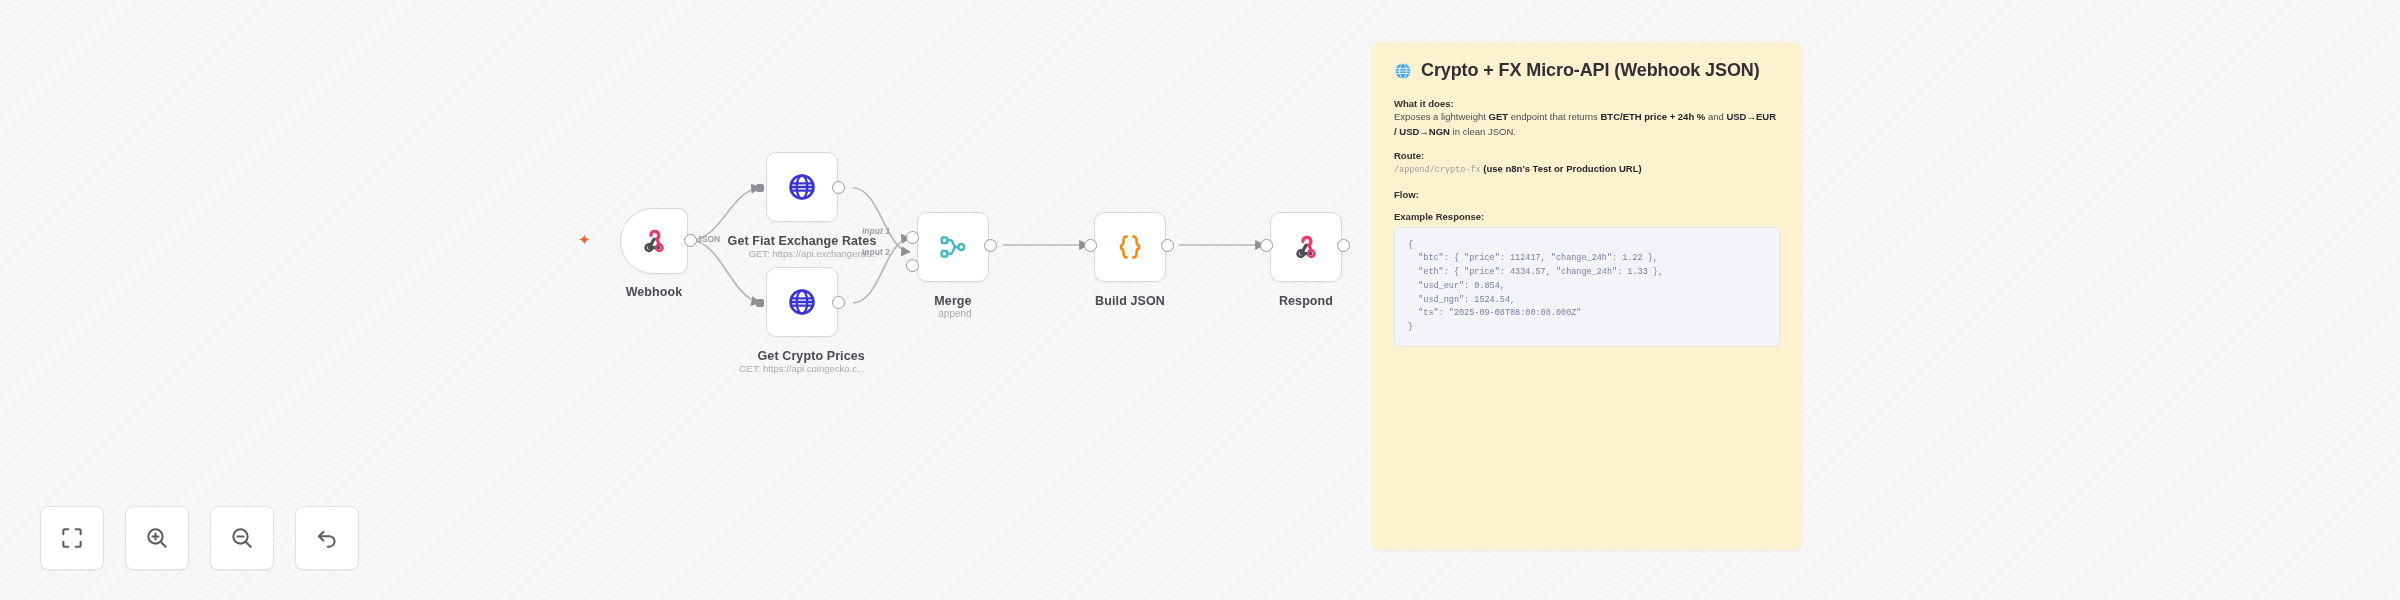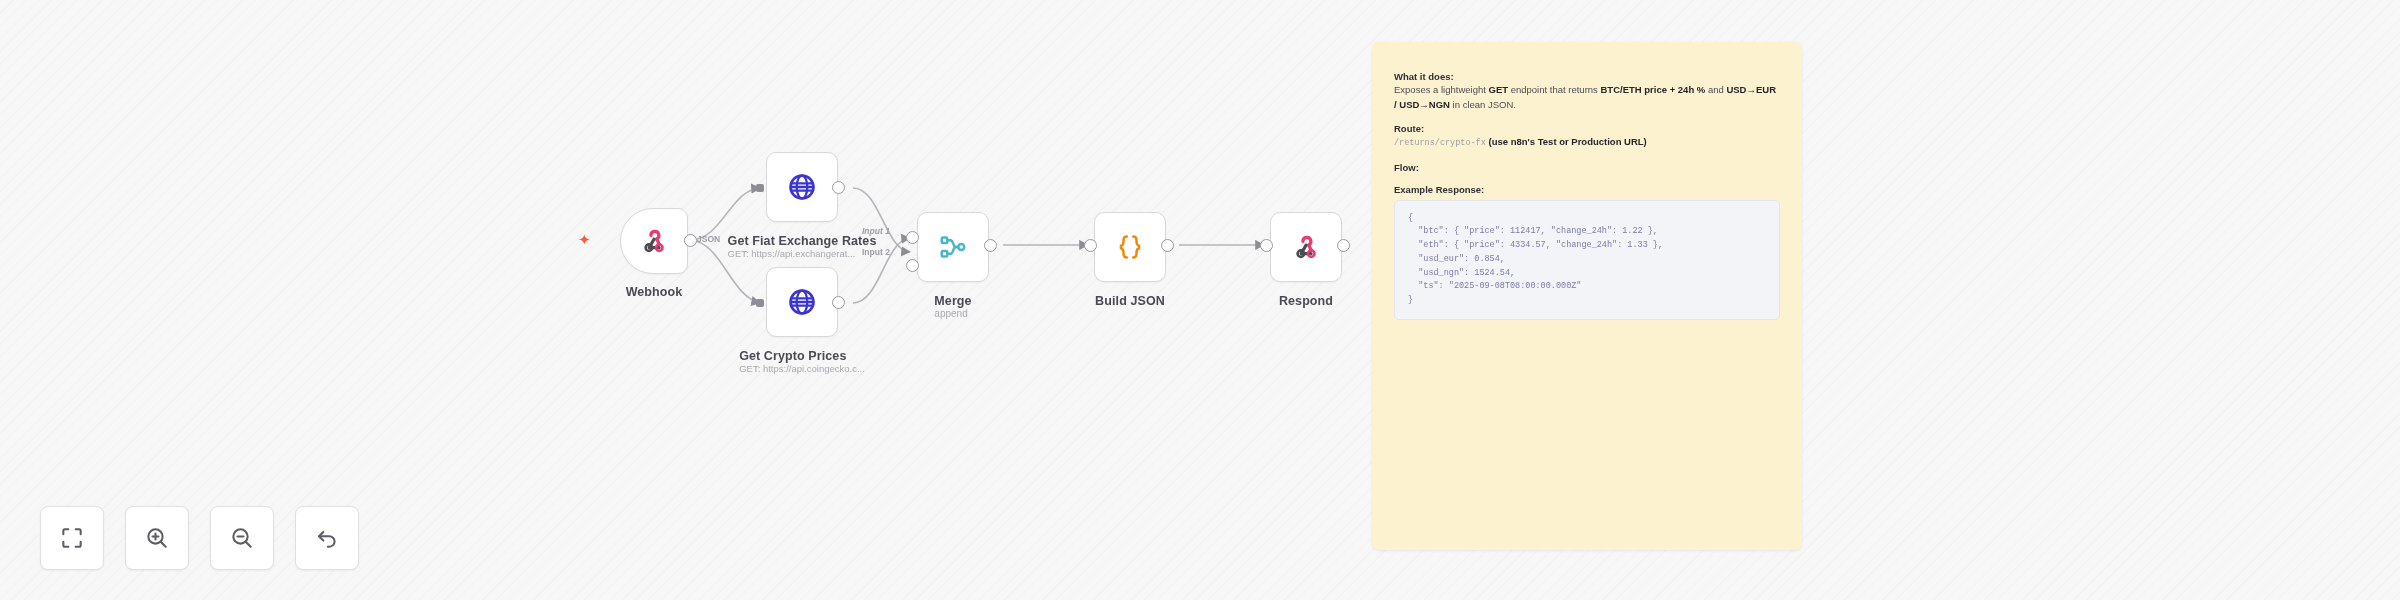--- a/index.html
+++ b/index.html
@@ -31,21 +31,21 @@
     justify-content: center;
     box-shadow: 0 1px 2px rgba(0,0,0,0.04);
   }
   .node.trigger {
     border-radius: 34px 10px 10px 34px;
   }
   .node-label {
     position: absolute;
     left: 50%;
     transform: translateX(-50%);
-    text-align: left;
+    text-align: right;
     white-space: nowrap;
     pointer-events: none;
   }
   .node-title {
     font-size: 12.5px;
     font-weight: 700;
     color: #4a4a52;
     letter-spacing: .1px;
   }
   .node-sub {
@@ -289,26 +289,34 @@
     </svg>
   </div>
   <div class="port" style="left:1337px; top:239px;"></div>
   <div class="node-label" style="left:1306px; top:294px;">
     <div class="node-title">Respond</div>
   </div>
 
 </div>
 
 <div id="sticky">
+  <div class="sticky-title">
+    <svg class="globe-badge" viewBox="0 0 24 24">
+      <circle cx="12" cy="12" r="10" fill="#45a4ea"></circle>
+      <ellipse cx="12" cy="12" rx="4.6" ry="10" fill="none" stroke="#e8f4fd" stroke-width="1.3"></ellipse>
+      <path d="M2.4 8.6h19.2M2.4 15.4h19.2M2 12h20" fill="none" stroke="#e8f4fd" stroke-width="1.3"></path>
+    </svg>
+    <div class="t-text">Crypto + FX Micro-API (Webhook JSON)</div>
+  </div>
 
   <div class="s-h">What it does:</div>
   <div class="s-p"><span>Exposes a lightweight </span><b>GET</b><span> endpoint that returns </span><b>BTC/ETH price + 24h %</b><span> and </span><b>USD→EUR / USD→NGN</b><span> in clean JSON.</span></div>
 
   <div class="s-h">Route:</div>
-  <div class="s-p"><span class="s-code-inline">/returns/crypto-fx</span> <b>(use n8n's Test or Production URL)</b></div>
+  <div class="s-p"><span class="s-code-inline">/append/crypto-fx</span> <b>(use n8n's Test or Production URL)</b></div>
 
   <div class="s-h">Flow:</div>
 
   <div class="s-h">Example Response:</div>
   <div class="s-block">
     <pre>{
   "btc": { "price": 112417, "change_24h": 1.22 },
   "eth": { "price": 4334.57, "change_24h": 1.33 },
   "usd_eur": 0.854,
   "usd_ngn": 1524.54,

